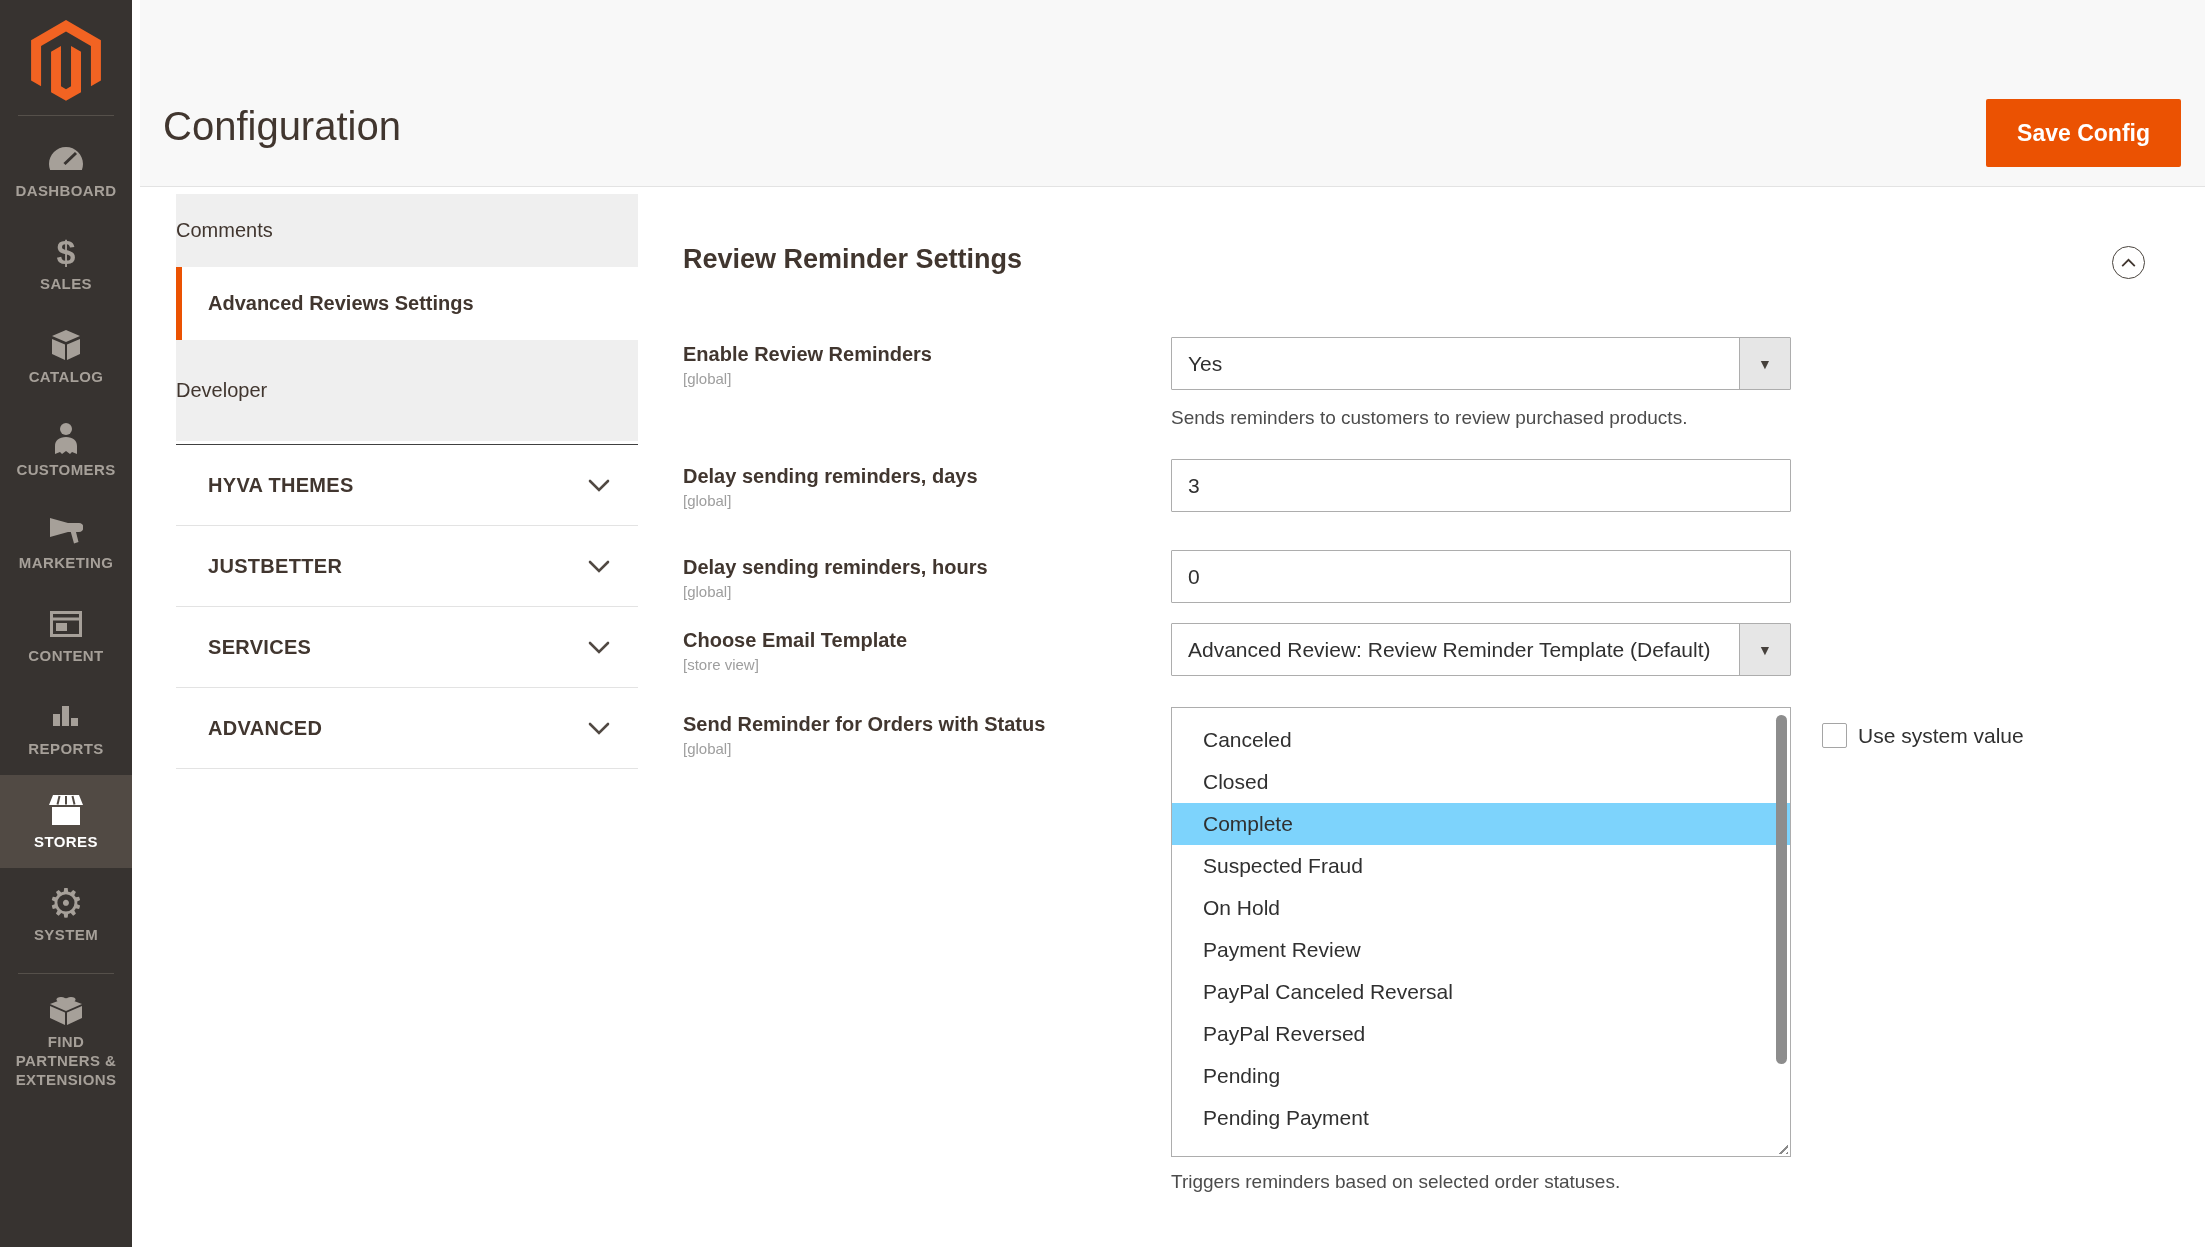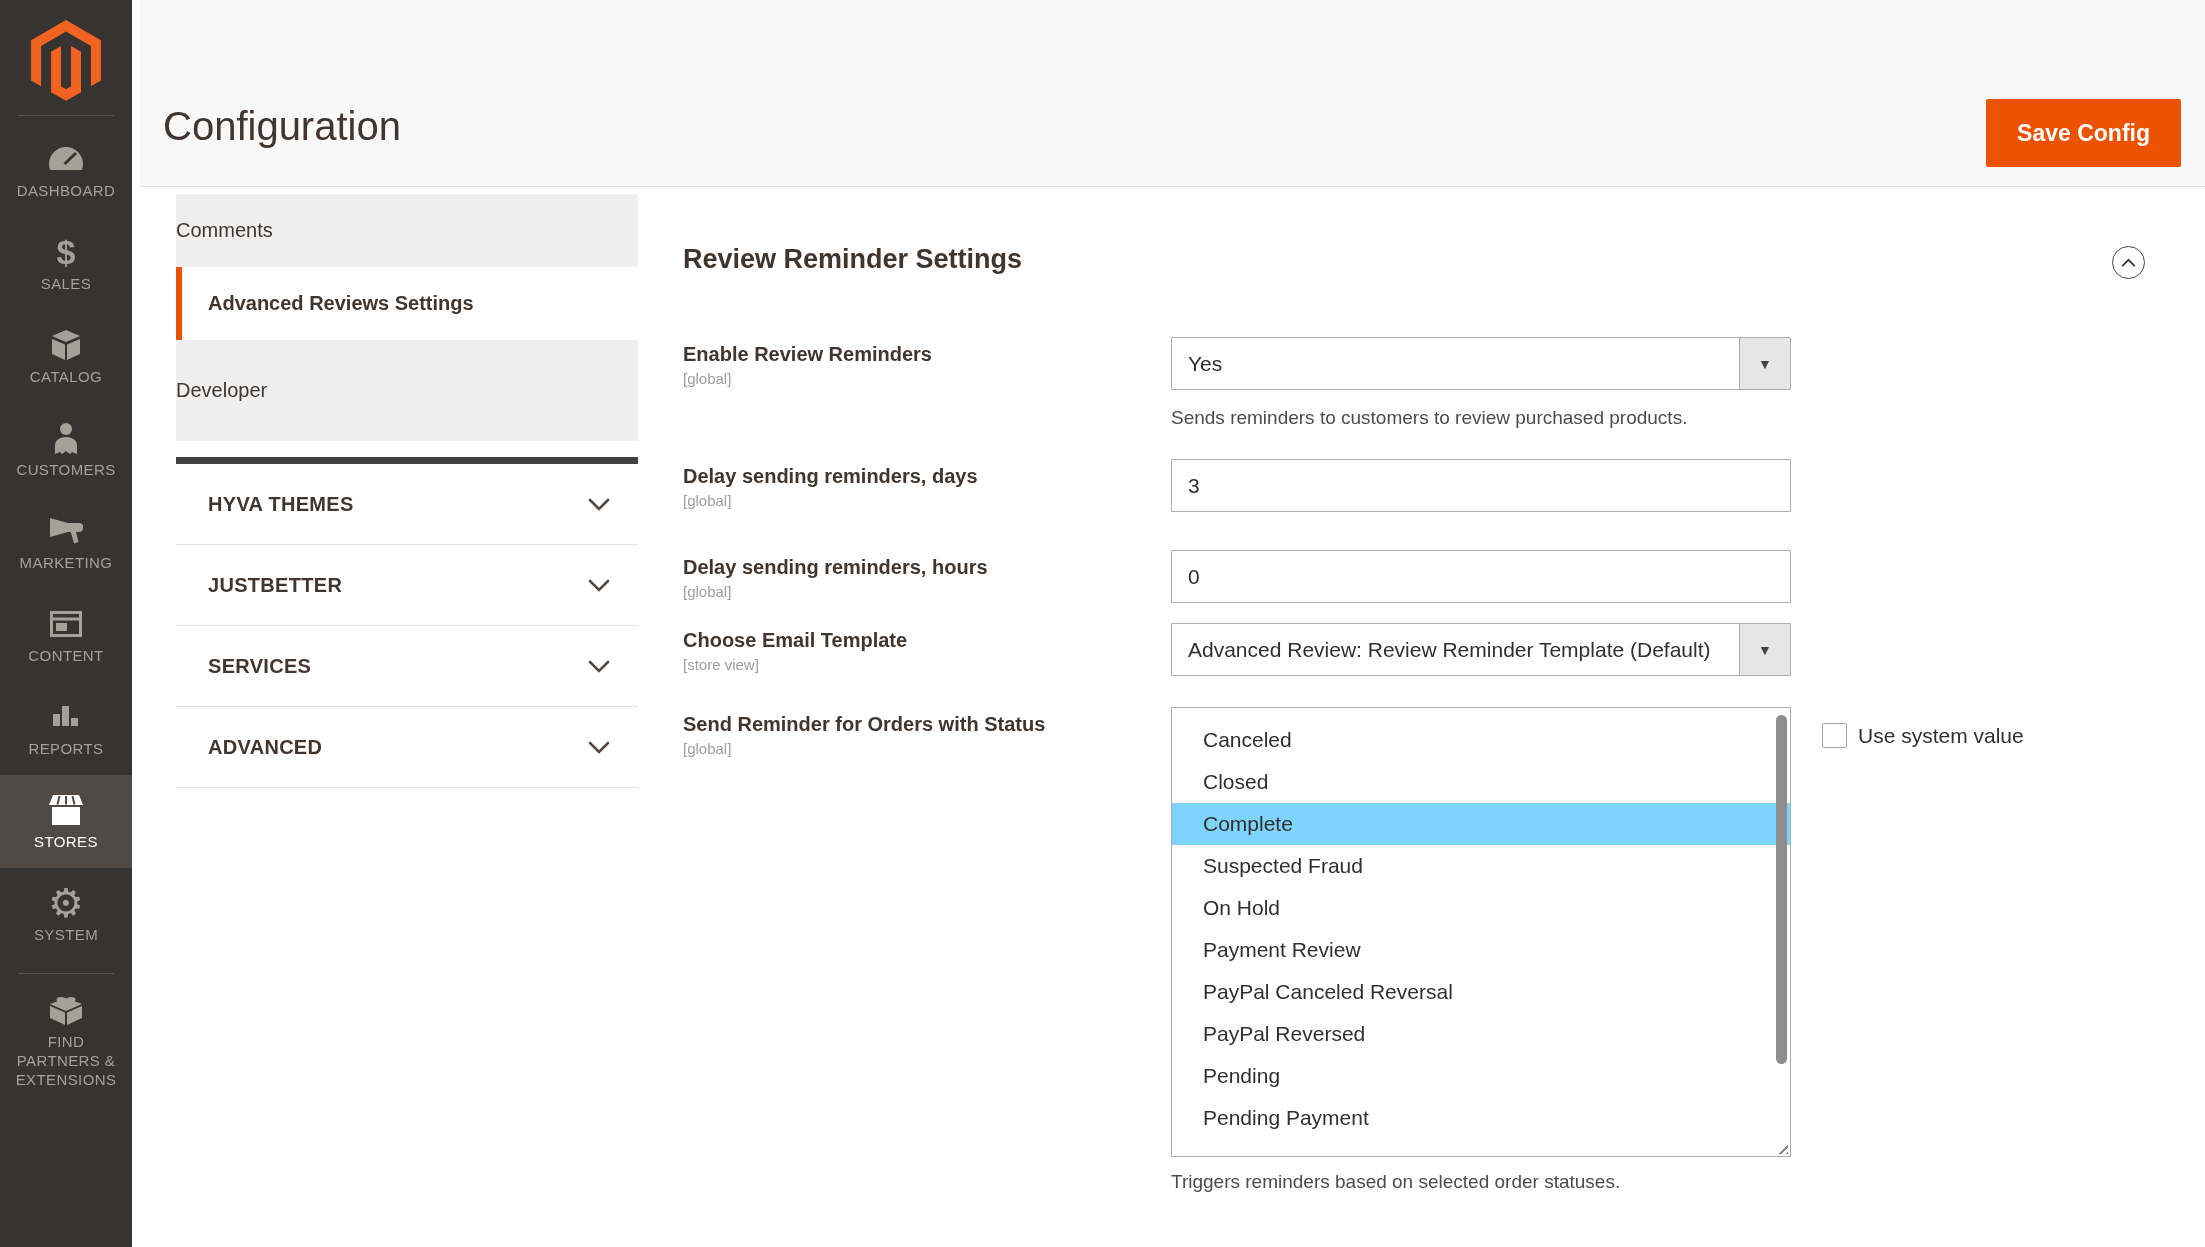--- a/index.html
+++ b/index.html
@@ -14,38 +14,38 @@
   .nav-sep{border-top:1px solid #55504a;margin:12px 18px;}
   .nav-item{height:93px;flex:none;display:flex;flex-direction:column;align-items:center;
             justify-content:center;gap:5px;color:#a6a099;cursor:pointer;}
   .nav-item:last-child{height:auto;padding:6px 0 16px;}
   .nav-item.active{background:#514a44;color:#fff;}
   .nav-icon{height:36px;display:flex;align-items:center;justify-content:center;}
   .nav-icon svg{display:block;}
   .glyph{line-height:1;font-size:36px;}
   .sales-glyph{font-size:34px;font-weight:700;}
   .gear-glyph{font-size:40px;}
-  .nav-label{font-size:15px;line-height:1.25;text-align:center;letter-spacing:.4px;padding:0 4px;}
+  .nav-label{font-size:15px;line-height:1.25;text-align:center;letter-spacing:.4px;padding:0 4px;font-weight:bold;}
 
   
   .header{position:absolute;left:140px;top:0;right:0;height:187px;background:#f8f8f8;
           border-bottom:1px solid #e3e3e3;box-sizing:border-box;}
   .page-title{position:absolute;left:23px;top:104px;margin:0;font-size:40px;font-weight:400;color:#41362f;}
   .save-btn{position:absolute;right:24px;top:99px;height:68px;padding:0 31px;background:#eb5202;
             color:#fff;border:0;border-radius:2px;font-family:inherit;font-size:23px;font-weight:700;cursor:pointer;}
 
   
   .config-menu{position:absolute;left:176px;top:194px;width:462px;}
   .cfg-item{background:#efefef;display:flex;align-items:center;font-size:20px;
             color:#41362f;cursor:pointer;box-sizing:border-box;}
   .cfg-links div:nth-of-type(1){height:73px;}
   .cfg-links div:nth-of-type(2){height:73px;}
   .cfg-links div:nth-of-type(3){height:101px;}
   .cfg-item.active{background:#fff;border-left:6px solid #eb5202;padding-left:26px;font-weight:700;}
-  .cfg-groups{border-top:7px solid #404040;margin-top:16px;}
+  .cfg-groups{border-top:1px solid #404040;margin-top:3px;}
   .cfg-group{height:80px;border-bottom:1px solid #e3e3e3;background:#fff;display:flex;align-items:center;
              justify-content:space-between;padding:0 28px 0 32px;cursor:pointer;}
   .cfg-group-label{font-size:20px;font-weight:700;color:#41362f;letter-spacing:.3px;}
   .chevron svg{display:block;}
 
   
   .settings{position:absolute;left:683px;top:230px;width:1477px;height:1017px;}
   .section-title{position:absolute;left:0;top:14px;margin:0;font-size:27px;font-weight:700;color:#41362f;}
   .collapse-btn{position:absolute;right:15px;top:16px;width:33px;height:33px;border-radius:50%;
                 border:1.5px solid #4a443e;background:transparent;display:flex;align-items:center;

